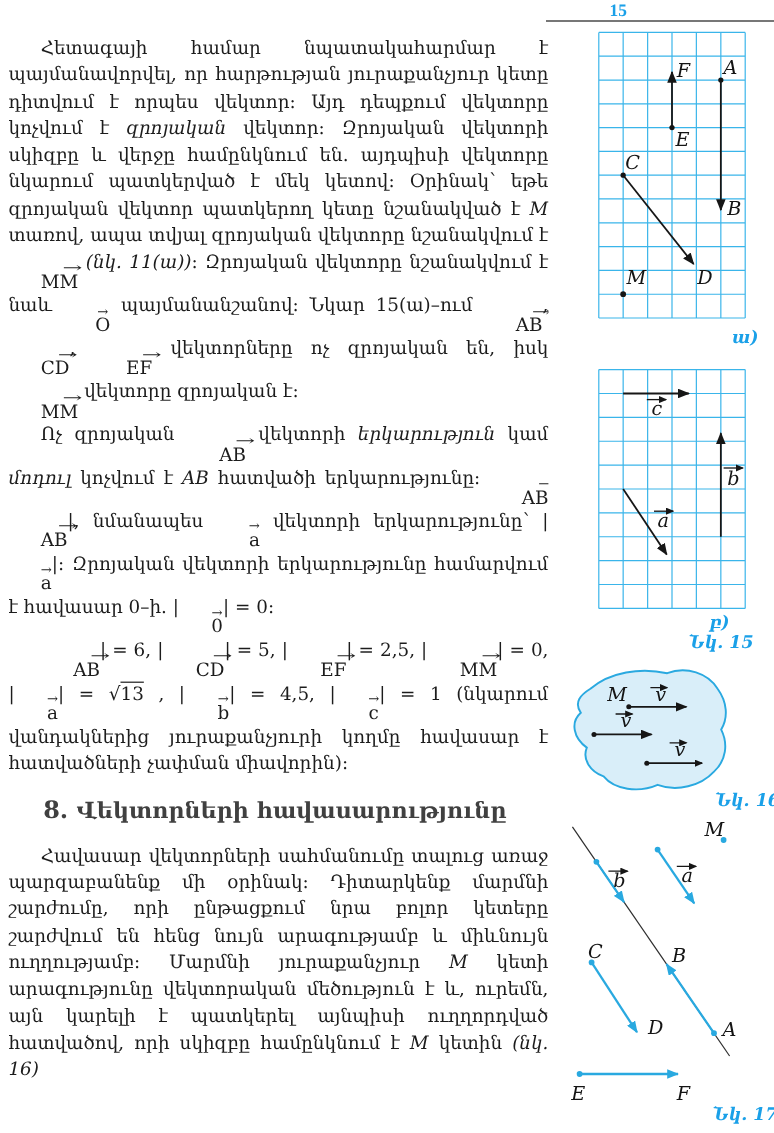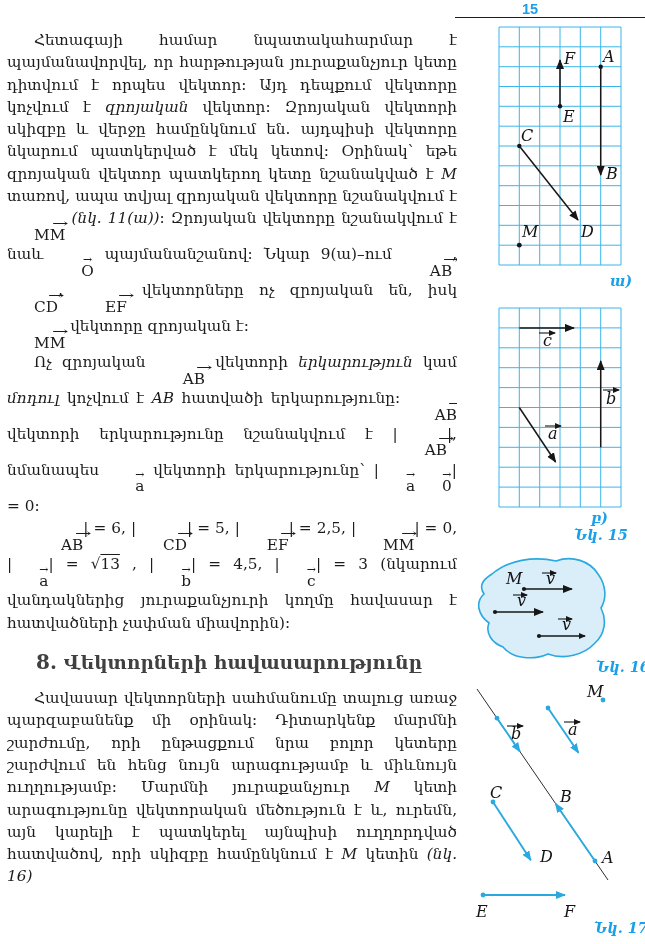--- a/index.html
+++ b/index.html
@@ -2,22 +2,22 @@
 <html><head>
 <meta charset="utf-8">
 <style>
   html,body{margin:0;padding:0;}
   body{
     width:645px;height:944px;background:#ffffff;position:relative;overflow:hidden;
     font-family:"DejaVu Serif","DejaVu Sans",serif;color:#1c1c1c;
   }
   .header-rule{position:absolute;left:455px;top:17px;width:190px;height:1.4px;background:#1e1e1e;}
   .page-number{
-    position:absolute;left:508px;top:1px;width:44px;text-align:center;
-    font-family:Liberation Sans, sans-serif;font-weight:bold;font-size:14.5px;color:#1aa0e8;
+    position:absolute;left:508px;top:1px;width:44px;text-align:left;
+    font-family:Liberation Serif, serif;font-weight:bold;font-size:14.5px;color:#1aa0e8;
   }
   .textcol{
     position:absolute;left:7px;top:29px;width:450px;height:915px;overflow:hidden;
     font-size:15.3px;line-height:22.3px;text-align:justify;
   }
   p.para{margin:0;text-indent:27px;}
   .i{font-style:italic;}
   h2.section{
     margin:17px 6px 13px 0;text-align:center;color:#404040;
     font-size:18.5px;font-weight:bold;
@@ -48,49 +48,49 @@
 <div class="header-rule" data-name="header-rule"></div>
 <div class="page-number" data-name="page-number">15</div>
 
 <div class="textcol" data-name="text-column">
     <p class="para" data-name="paragraph"><span data-name="text-segment">Հետագայի համար նպատակահարմար է պայմանավորվել, որ հարթության յուրաքանչյուր կետը դիտվում է որպես վեկտոր: Այդ դեպքում վեկտորը կոչվում է </span><span class="i" data-name="text-segment">զրոյական</span><span data-name="text-segment"> վեկտոր: Զրոյական վեկտորի սկիզբը և վերջը համընկնում են. այդպիսի վեկտորը նկարում պատկերված է մեկ կետով: Օրինակ՝ եթե զրոյական վեկտոր պատկերող կետը նշանակված է </span><span class="i" data-name="text-segment">M</span><span data-name="text-segment"> տառով, ապա տվյալ զրոյական վեկտորը նշանակվում է </span><span class="vec w" data-name="vector-notation">
         <span class="ar">→</span>
         <span class="bd">MM</span>
       </span><span data-name="text-segment"> </span><span class="i" data-name="text-segment">(նկ. 11(ա))</span><span data-name="text-segment">: Զրոյական վեկտորը նշանակվում է նաև </span><span class="vec" data-name="vector-notation">
         <span class="ar">→</span>
         <span class="bd">O</span>
-      </span><span data-name="text-segment"> պայմանանշանով: Նկար 9(ա)–ում </span><span class="vec w" data-name="vector-notation">
+      </span><span data-name="text-segment"> պայմանանշանով: Նկար 15(ա)–ում </span><span class="vec w" data-name="vector-notation">
         <span class="ar">→</span>
         <span class="bd">AB</span>
       </span><span data-name="text-segment">, </span><span class="vec w" data-name="vector-notation">
         <span class="ar">→</span>
         <span class="bd">CD</span>
       </span><span data-name="text-segment">, </span><span class="vec w" data-name="vector-notation">
         <span class="ar">→</span>
         <span class="bd">EF</span>
       </span><span data-name="text-segment"> վեկտորները ոչ զրոյական են, իսկ </span><span class="vec w" data-name="vector-notation">
         <span class="ar">→</span>
         <span class="bd">MM</span>
       </span><span data-name="text-segment"> վեկտորը զրոյական է:</span></p>
     <p class="para" data-name="paragraph"><span data-name="text-segment">Ոչ զրոյական </span><span class="vec w" data-name="vector-notation">
         <span class="ar">→</span>
         <span class="bd">AB</span>
       </span><span data-name="text-segment"> վեկտորի </span><span class="i" data-name="text-segment">երկարություն</span><span data-name="text-segment"> կամ </span><span class="i" data-name="text-segment">մոդուլ</span><span data-name="text-segment"> կոչվում է </span><span class="i" data-name="text-segment">AB</span><span data-name="text-segment"> հատվածի երկարությունը: </span><span class="vec w" data-name="vector-notation">
         <span class="ar">→</span>
         <span class="bd">AB</span>
-      </span><span data-name="text-segment"> վեկտորի երկարությունը նշանակվում է |</span><span class="vec w" data-name="vector-notation">
+      </span><span class="vec w" data-name="vector-notation">
         <span class="ar">→</span>
         <span class="bd">AB</span>
       </span><span data-name="text-segment">|, նմանապես </span><span class="vec" data-name="vector-notation">
         <span class="ar">→</span>
         <span class="bd">a</span>
       </span><span data-name="text-segment"> վեկտորի երկարությունը՝ |</span><span class="vec" data-name="vector-notation">
         <span class="ar">→</span>
         <span class="bd">a</span>
-      </span><span class="vec" data-name="vector-notation">
+      </span><span data-name="text-segment">|: Զրոյական վեկտորի երկարությունը համարվում է հավասար 0–ի. |</span><span class="vec" data-name="vector-notation">
         <span class="ar">→</span>
         <span class="bd">0</span>
       </span><span data-name="text-segment">| = 0:</span></p>
     <p class="para" data-name="paragraph"><span class="vec w" data-name="vector-notation">
         <span class="ar">→</span>
         <span class="bd">AB</span>
       </span><span data-name="text-segment">| = 6, |</span><span class="vec w" data-name="vector-notation">
         <span class="ar">→</span>
         <span class="bd">CD</span>
       </span><span data-name="text-segment">| = 5, |</span><span class="vec w" data-name="vector-notation">
@@ -101,21 +101,21 @@
         <span class="bd">MM</span>
       </span><span data-name="text-segment">| = 0, |</span><span class="vec" data-name="vector-notation">
         <span class="ar">→</span>
         <span class="bd">a</span>
       </span><span data-name="text-segment">| = </span><span data-name="sqrt-expression">√<span class="rv">13</span></span><span data-name="text-segment"> , |</span><span class="vec" data-name="vector-notation">
         <span class="ar">→</span>
         <span class="bd">b</span>
       </span><span data-name="text-segment">| = 4,5, |</span><span class="vec" data-name="vector-notation">
         <span class="ar">→</span>
         <span class="bd">c</span>
-      </span><span data-name="text-segment">| = 3 (նկարում վանդակներից յուրաքանչյուրի կողմը հավասար է հատվածների չափման միավորին):</span></p>
+      </span><span data-name="text-segment">| = 1 (նկարում վանդակներից յուրաքանչյուրի կողմը հավասար է հատվածների չափման միավորին):</span></p>
     <h2 class="section" data-name="section-heading"><span data-name="section-number">8. </span><span data-name="section-title">Վեկտորների հավասարությունը</span></h2>
     <p class="para" data-name="paragraph"><span data-name="text-segment">Հավասար վեկտորների սահմանումը տալուց առաջ պարզաբանենք մի օրինակ: Դիտարկենք մարմնի շարժումը, որի ընթացքում նրա բոլոր կետերը շարժվում են հենց նույն արագությամբ և միևնույն ուղղությամբ: Մարմնի յուրաքանչյուր </span><span class="i" data-name="text-segment">M</span><span data-name="text-segment"> կետի արագությունը վեկտորական մեծություն է և, ուրեմն, այն կարելի է պատկերել այնպիսի ուղղորդված հատվածով, որի սկիզբը համընկնում է </span><span class="i" data-name="text-segment">M</span><span data-name="text-segment"> կետին </span><span class="i" data-name="text-segment">(նկ. 16)</span></p>
   </div>
 
 <div class="figcol" data-name="figure-column">
 
   <svg class="fig" style="top:20px" width="185" height="272" viewBox="0 0 185 272" data-name="figure-15a">
     <defs>
       <marker id="ah-k" viewBox="0 0 10 8" refX="9" refY="4" markerWidth="10" markerHeight="8" orient="auto" markerUnits="userSpaceOnUse">
           <path d="M0,0 L10,4 L0,8 Z" fill="#161616"></path>

